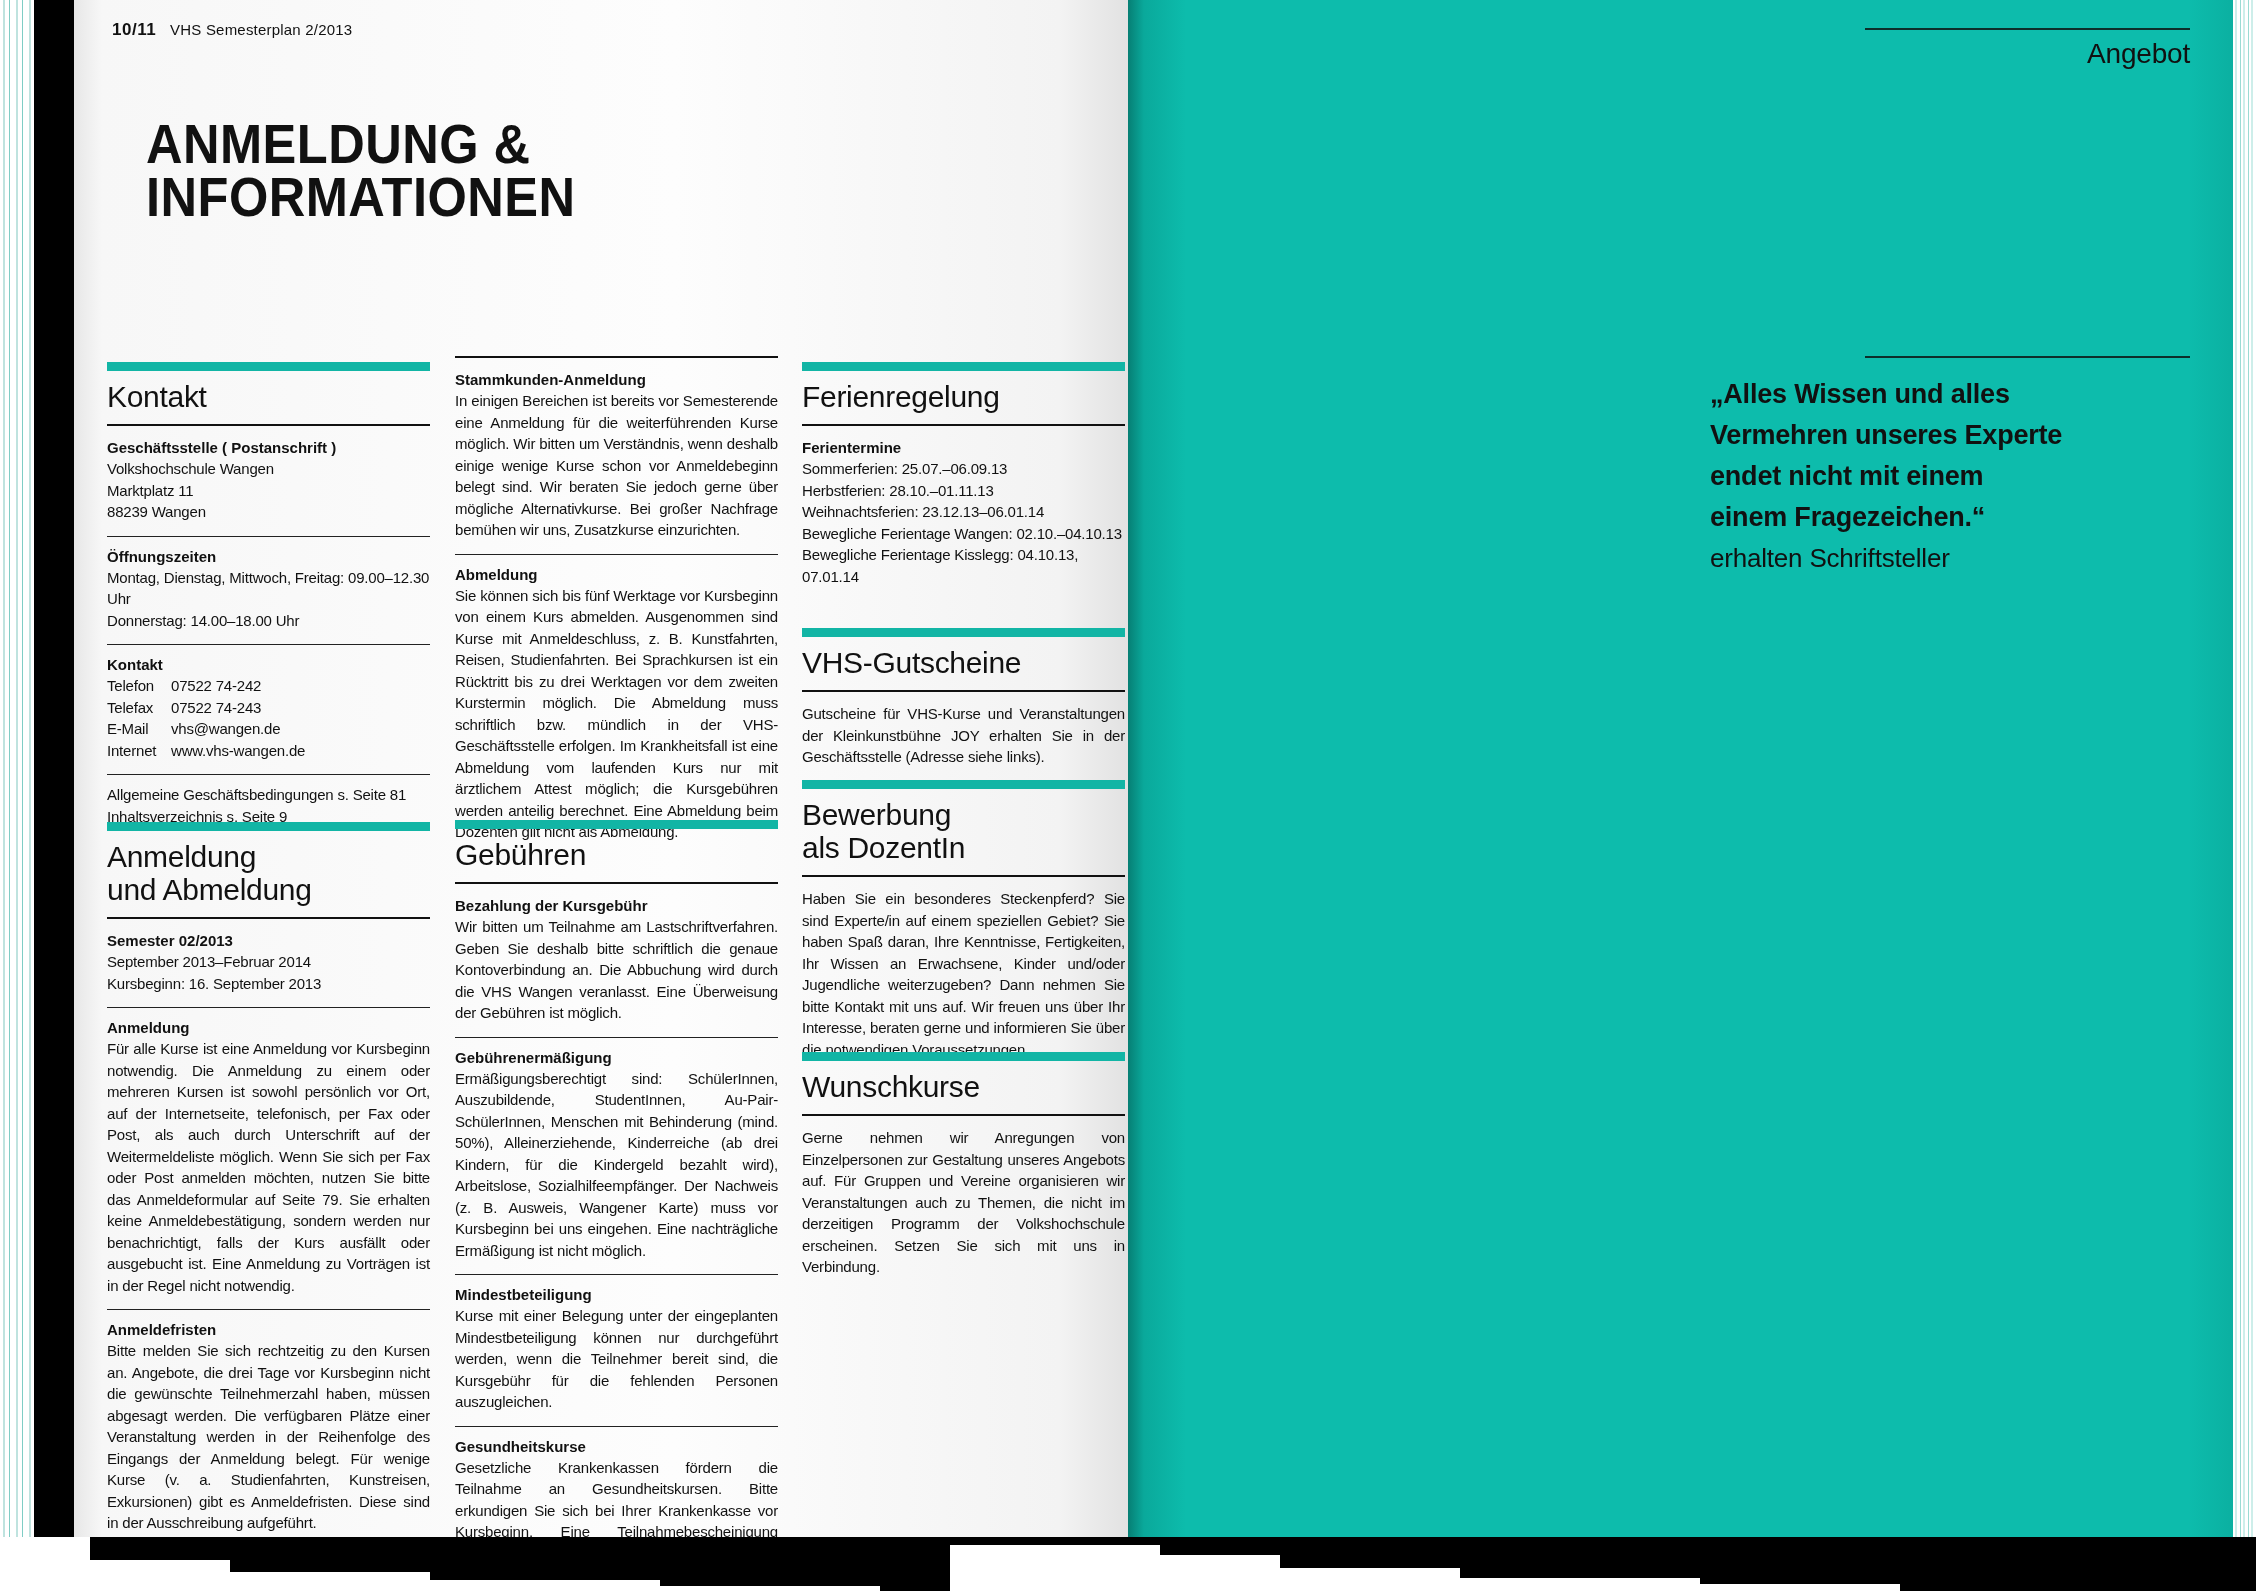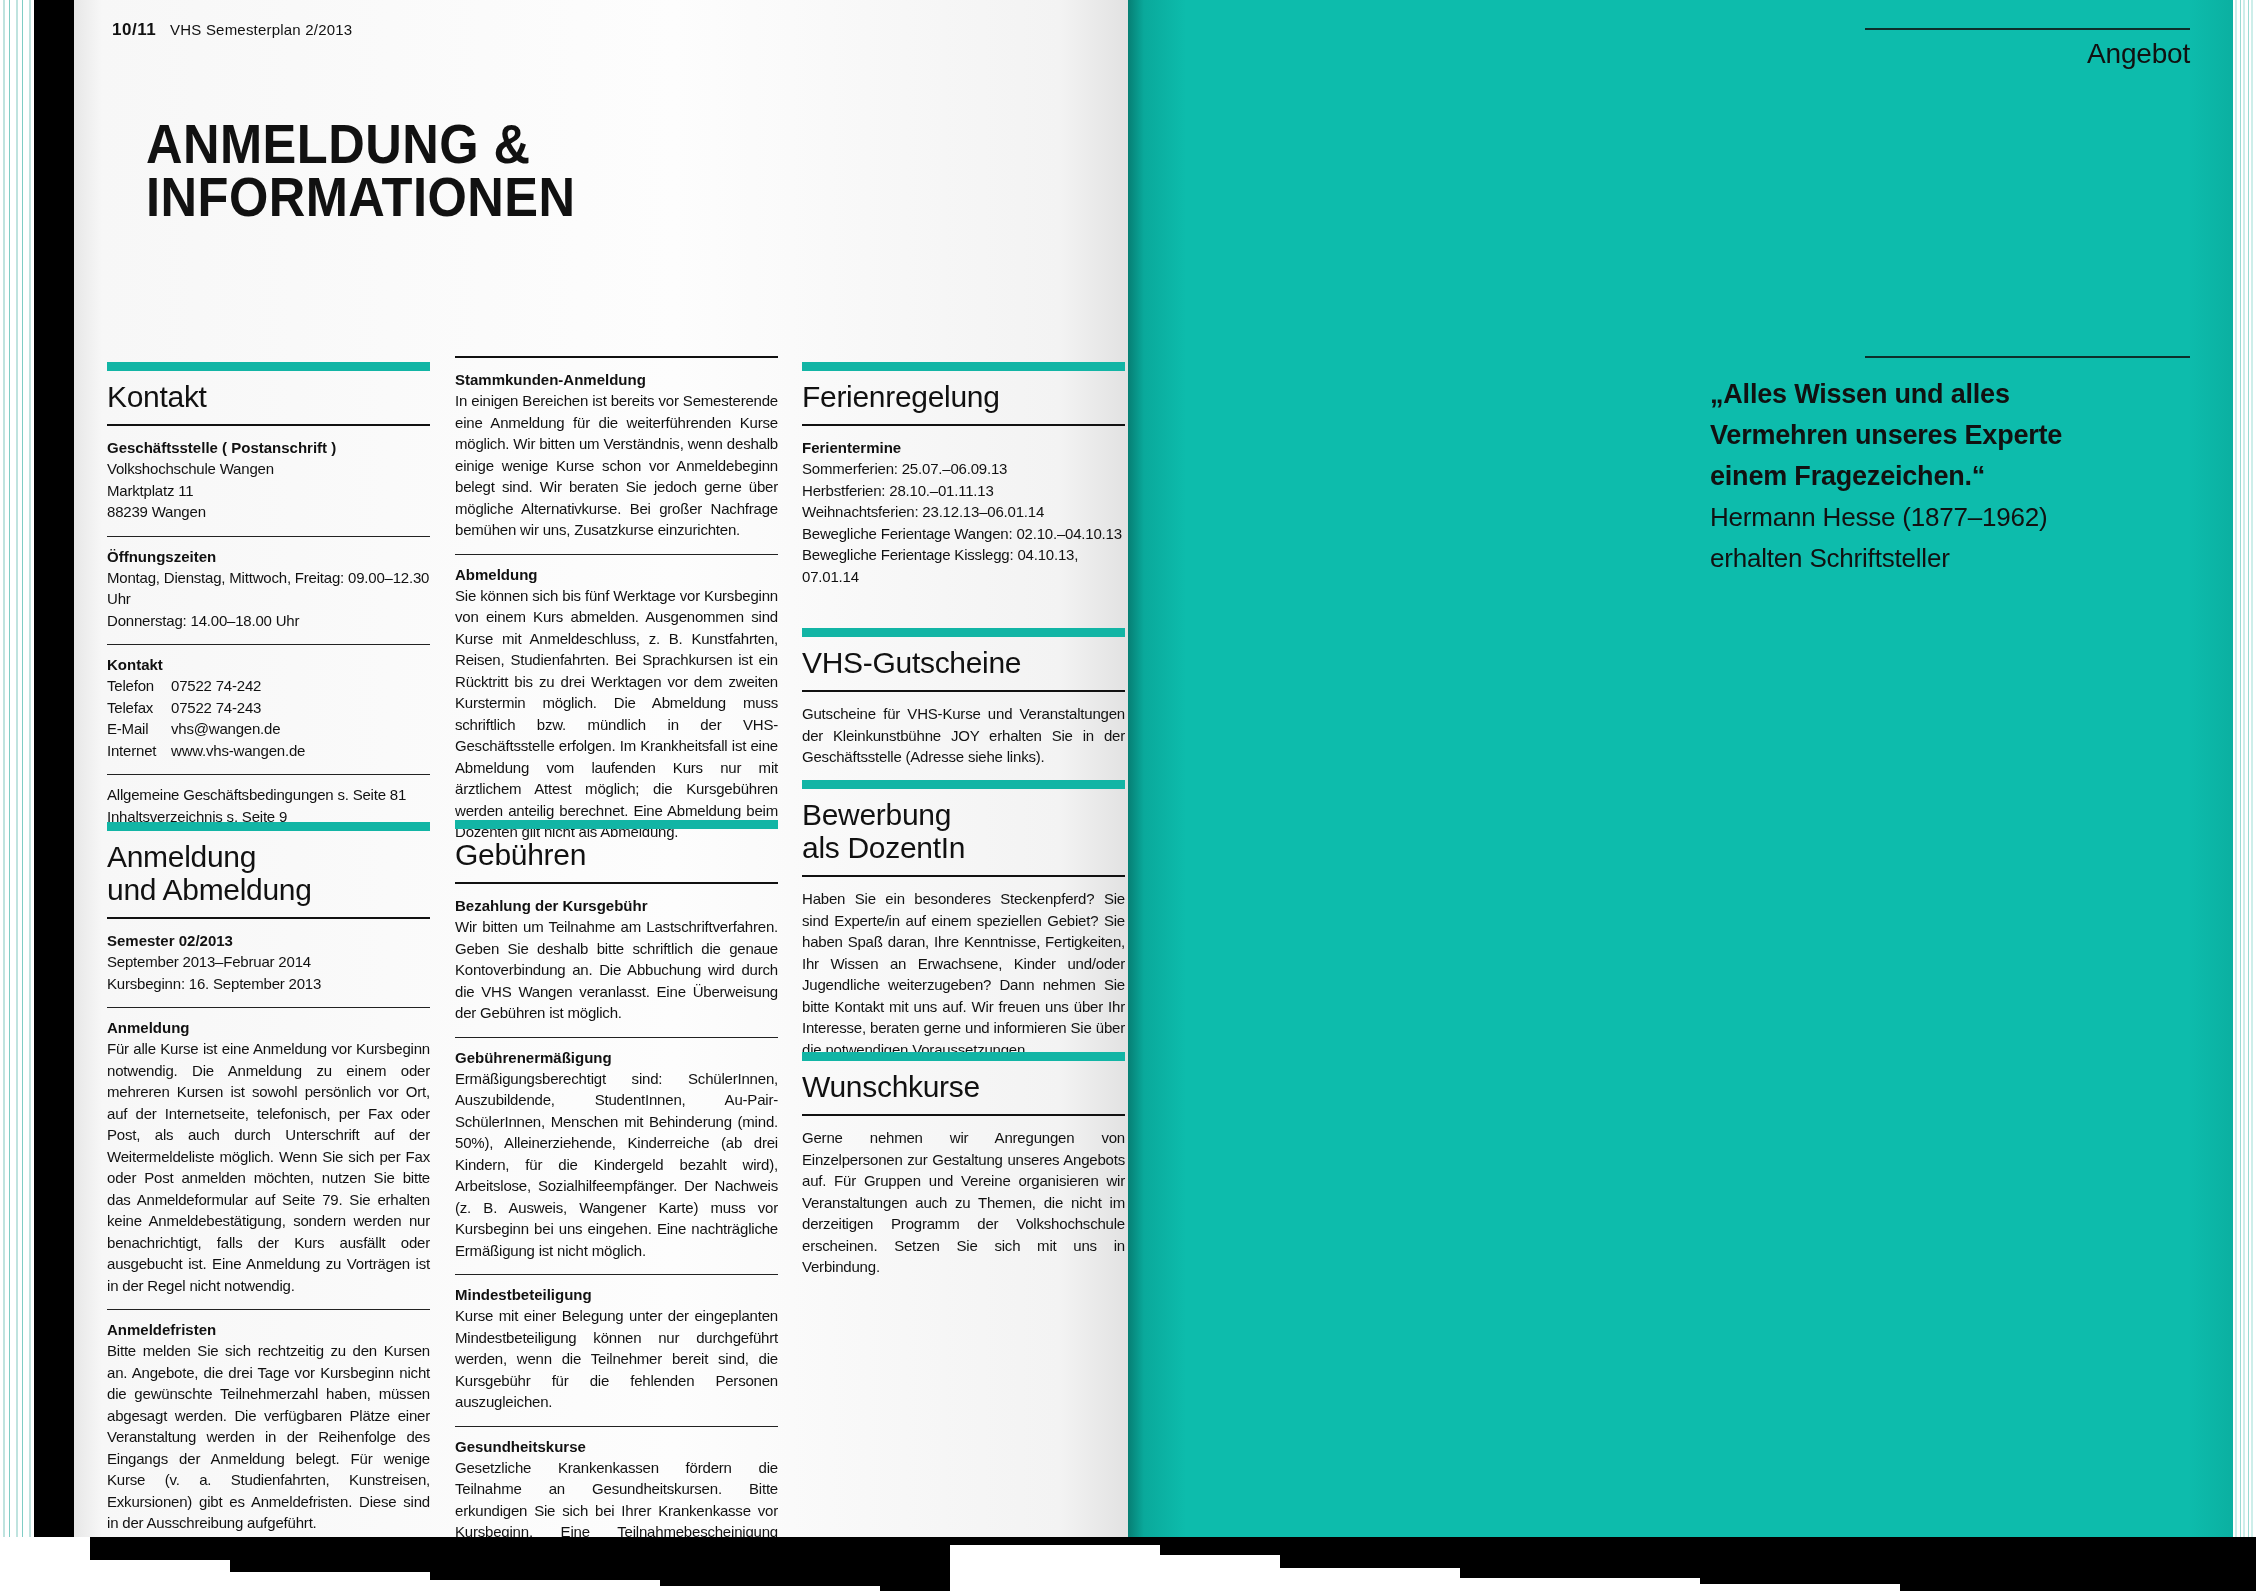--- a/index.html
+++ b/index.html
@@ -185,22 +185,22 @@
 
   <div class="page-right">
     <div class="angebot">
       <div class="rule"></div>
       <div class="txt">Angebot</div>
     </div>
     <div class="quote">
       <div class="rule"></div>
       <div class="qline">„Alles Wissen und alles</div>
       <div class="qline">Vermehren unseres Experte</div>
+      <div class="qline">endet nicht mit einem</div>
       <div class="qline">einem Fragezeichen.“</div>
-      <div class="aline">Hermann Hesse (1877–1962)</div>
       <div class="aline">erhalten Schriftsteller</div>
     </div>
   </div>
 
   <div class="edge-right"></div>
 
   <div class="bottom-band">
     <div class="w" style="left:0;top:0;width:90px;height:54px;"></div>
     <div class="w" style="left:90px;top:23px;width:140px;height:31px;"></div>
     <div class="w" style="left:230px;top:35px;width:200px;height:19px;"></div>

